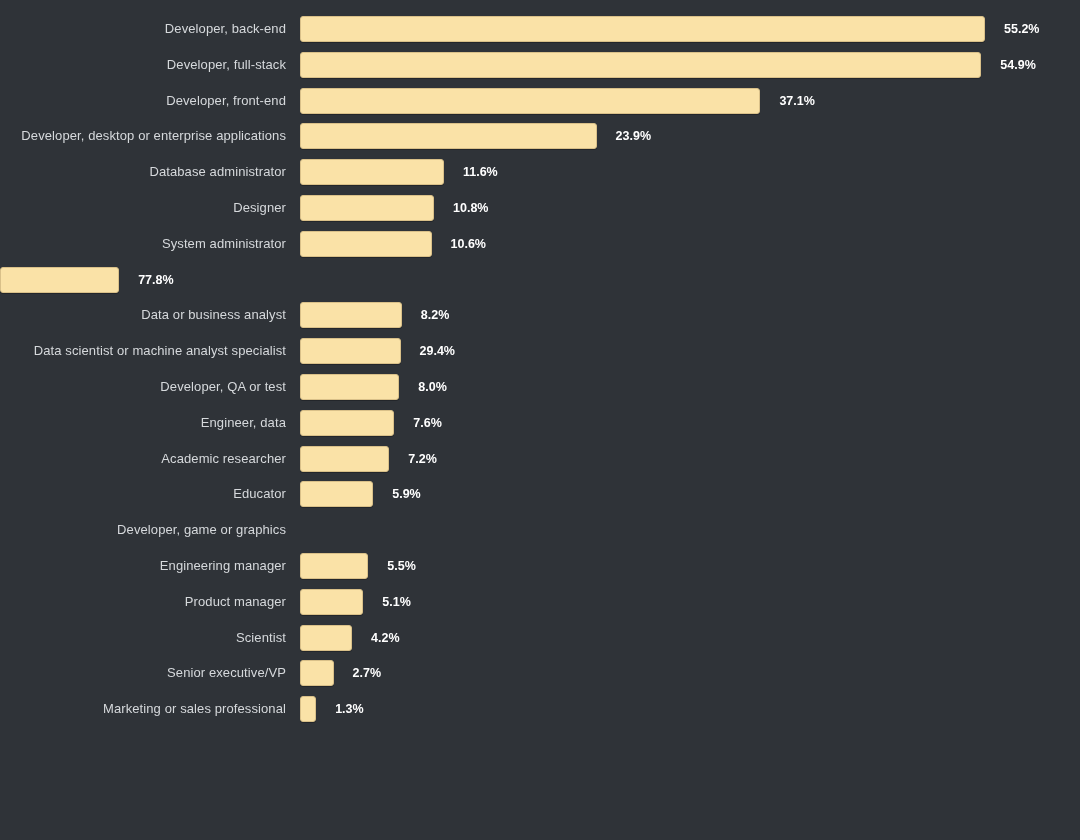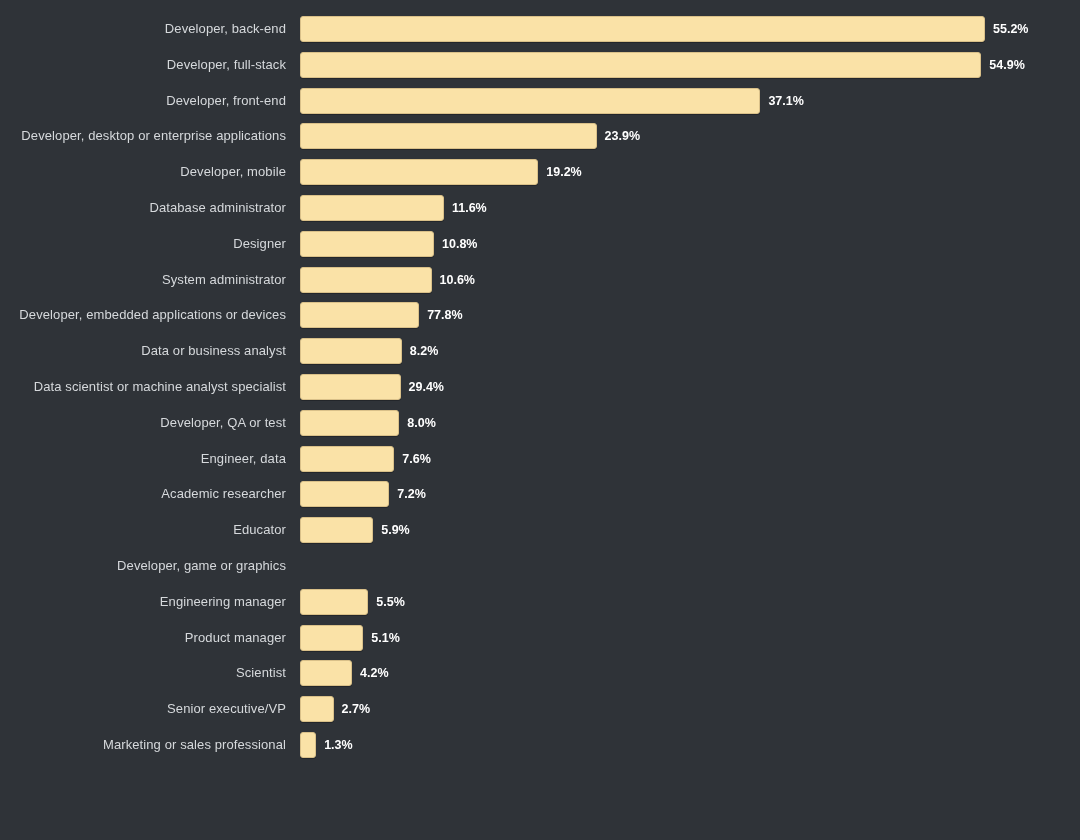--- a/index.html
+++ b/index.html
@@ -36,20 +36,21 @@
     font-size: 13px;
     line-height: 26px;
     white-space: nowrap;
     letter-spacing: 0.1px;
   }
   .bar-area {
     flex: 1 1 auto;
     display: flex;
     align-items: center;
     height: 26px;
+    gap: 11px;
   }
   .bar {
     height: 26px;
     background: #fae2a7;
     border: 1px solid #d9c089;
     border-radius: 3px;
     box-sizing: border-box;
     box-shadow: 0 1px 0 rgba(0,0,0,0.25);
   }
   .value-label {
@@ -87,27 +88,20 @@
       </div>
     </div>
     <div class="row">
       <div class="cat-label">Developer, desktop or enterprise applications</div>
       <div class="bar-area">
         <div class="bar" style="width: 296.599px;"></div>
         <div class="value-label">23.9%</div>
       </div>
     </div>
     <div class="row">
-      <div class="cat-label">Developer, mobile</div>
-      <div class="bar-area">
-        <div class="bar" style="width: 238.272px;"></div>
-        <div class="value-label">19.2%</div>
-      </div>
-    </div>
-    <div class="row">
       <div class="cat-label">Database administrator</div>
       <div class="bar-area">
         <div class="bar" style="width: 143.956px;"></div>
         <div class="value-label">11.6%</div>
       </div>
     </div>
     <div class="row">
       <div class="cat-label">Designer</div>
       <div class="bar-area">
         <div class="bar" style="width: 134.028px;"></div>
@@ -115,21 +109,20 @@
       </div>
     </div>
     <div class="row">
       <div class="cat-label">System administrator</div>
       <div class="bar-area">
         <div class="bar" style="width: 131.546px;"></div>
         <div class="value-label">10.6%</div>
       </div>
     </div>
     <div class="row">
-      <div class="cat-label">Developer, embedded applications or devices</div>
       <div class="bar-area">
         <div class="bar" style="width: 119.136px;"></div>
         <div class="value-label">77.8%</div>
       </div>
     </div>
     <div class="row">
       <div class="cat-label">Data or business analyst</div>
       <div class="bar-area">
         <div class="bar" style="width: 101.762px;"></div>
         <div class="value-label">8.2%</div>

